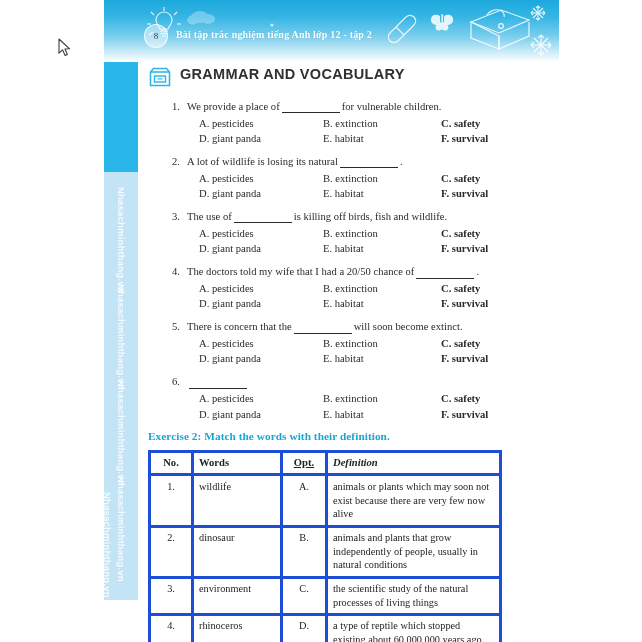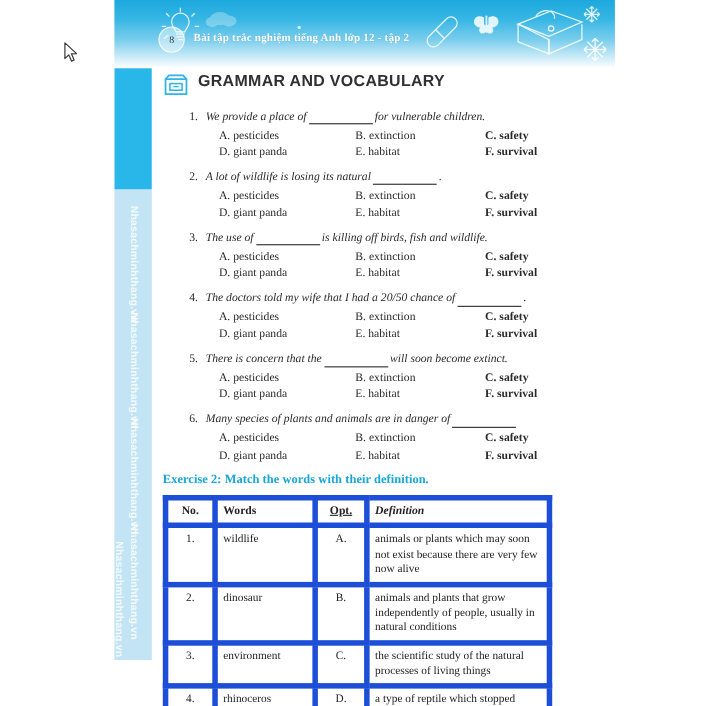--- a/index.html
+++ b/index.html
@@ -145,21 +145,20 @@
   }
   .qnum {
     width: 18px;
     flex: 0 0 18px;
     text-align: right;
     padding-right: 7px;
     box-sizing: content-box;
   }
   .qtext {
     flex: 1;
-    font-style: italic;
   }
   .blank {
     display: inline-block;
     border-bottom: 1px solid #2a2a2a;
     width: 58px;
     vertical-align: bottom;
     height: 0.82em;
     margin: 0 2px;
   }
   .opts {
@@ -182,21 +181,21 @@
     margin-top: 4px;
   }
   table.match {
     border-collapse: collapse;
     width: 354px;
     table-layout: fixed;
     font-size: 10.3px;
     color: #232323;
   }
   table.match th, table.match td {
-    border: 5px solid #1d4ed8;
+    border: 3px solid #1d4ed8;
     padding: 3.5px 5px;
     vertical-align: top;
     line-height: 1.33;
   }
   table.match th {
     font-weight: bold;
     font-size: 10.6px;
     padding-top: 3px;
     padding-bottom: 3px;
   }
@@ -421,21 +420,21 @@
             <span class="opt-b">E. habitat</span>
             <span class="opt-c">F. survival</span>
           </div>
         </div>
       </li>
 
       <li class="qitem">
         <div class="qline">
           <span class="qnum">6.</span>
           <span class="qtext">
-            <span>Many species of plants and animals are in danger of</span><span class="blank"></span><span></span>
+            <span class="blank"></span><span></span>
           </span>
         </div>
         <div class="opts">
           <div class="optrow">
             <span class="opt-a">A. pesticides</span>
             <span class="opt-b">B. extinction</span>
             <span class="opt-c">C. safety</span>
           </div>
           <div class="optrow">
             <span class="opt-a">D. giant panda</span>

